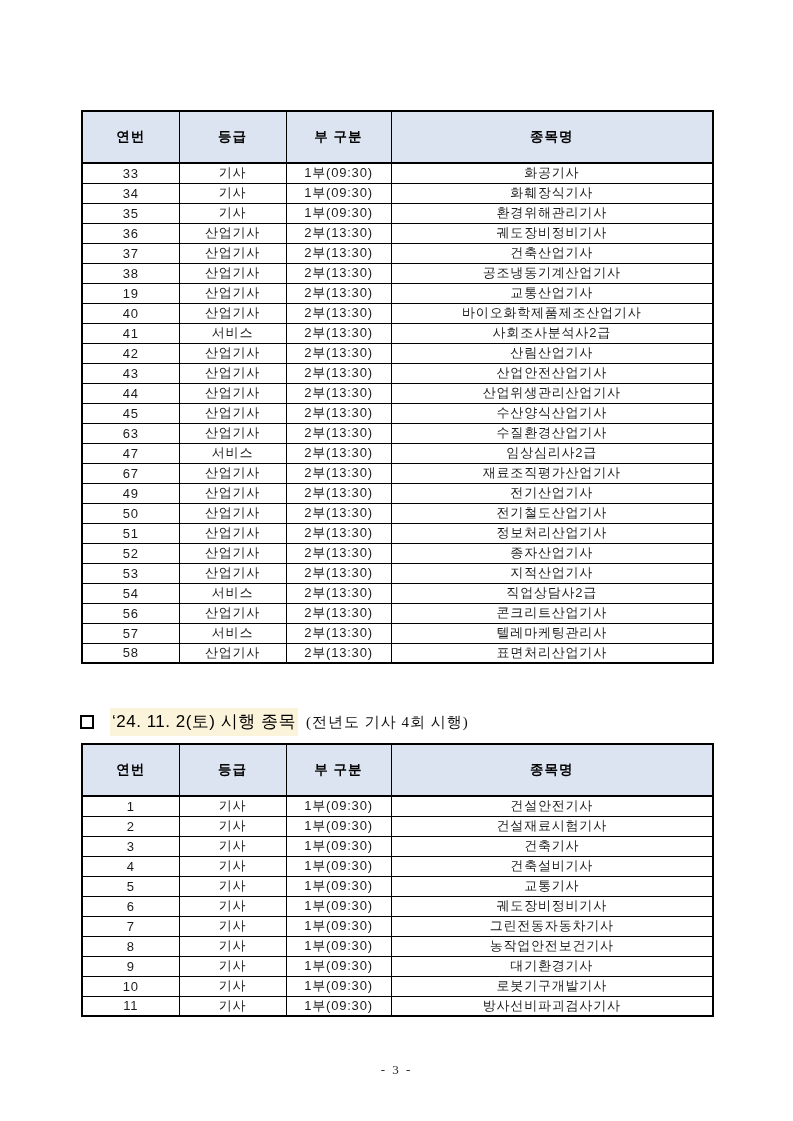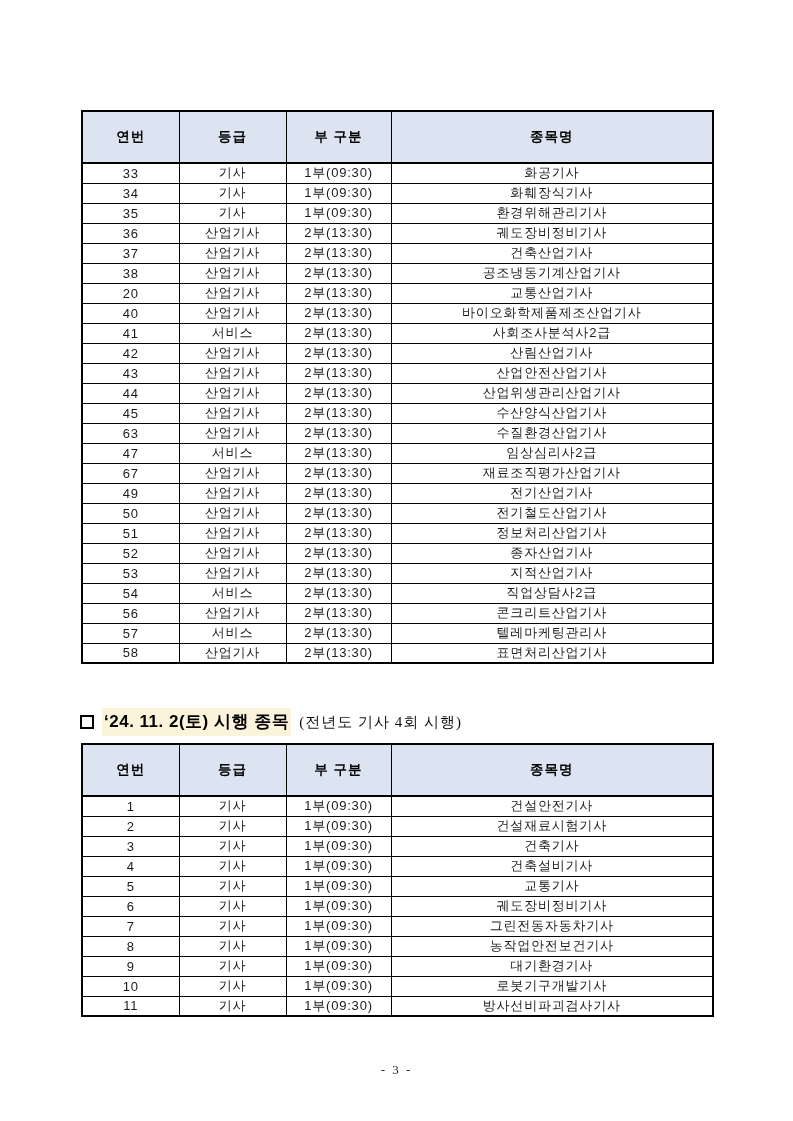--- a/index.html
+++ b/index.html
@@ -59,24 +59,25 @@
     display: inline-block;
     width: 14px;
     height: 14px;
     border: 2px solid #000000;
     background: #ffffff;
     margin-right: 8px;
     flex: 0 0 auto;
   }
   .heading-highlight {
     font-size: 17px;
-    font-weight: bold;
+    font-weight: normal;
     color: #000000;
     letter-spacing: 0.5px;
     padding: 2px 2px 3px 2px;
+    margin-left: 8px;
   }
   .heading-suffix {
     font-family: "Liberation Serif", "DejaVu Serif", serif;
     font-size: 15px;
     font-weight: normal;
     color: #111111;
     letter-spacing: 1px;
     padding-left: 8px;
   }
   .page-footer {
@@ -142,21 +143,21 @@
           <td>2부(13:30)</td>
           <td>건축산업기사</td>
         </tr>
         <tr>
           <td>38</td>
           <td>산업기사</td>
           <td>2부(13:30)</td>
           <td>공조냉동기계산업기사</td>
         </tr>
         <tr>
-          <td>20</td>
+          <td>19</td>
           <td>산업기사</td>
           <td>2부(13:30)</td>
           <td>교통산업기사</td>
         </tr>
         <tr>
           <td>40</td>
           <td>산업기사</td>
           <td>2부(13:30)</td>
           <td>바이오화학제품제조산업기사</td>
         </tr>

